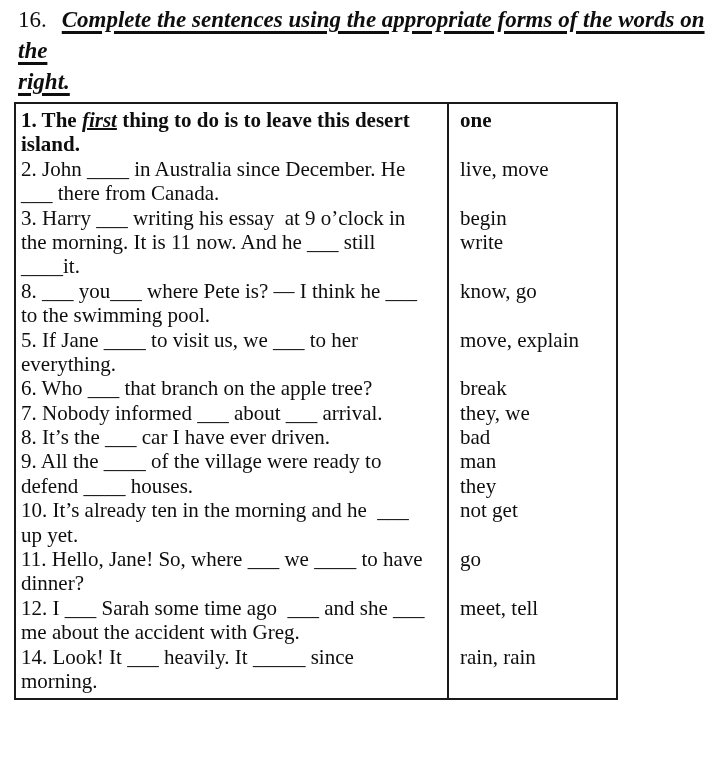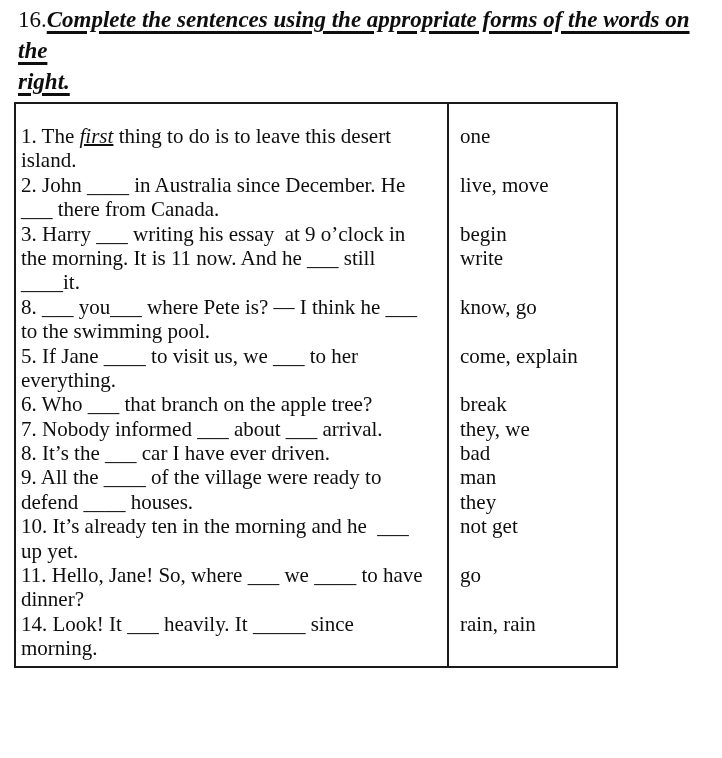--- a/index.html
+++ b/index.html
@@ -17,21 +17,21 @@
   .instruction-heading {
     margin: 4px 14px 0 18px;
     font-size: 23px;
     line-height: 31px;
     font-weight: bold;
     font-style: italic;
   }
   .instruction-heading .num {
     font-style: normal;
     font-weight: normal;
-    margin-right: 0;
+    margin-right: 15px;
   }
   .u-heavy {
     text-decoration: underline;
     text-decoration-thickness: 2.5px;
     text-underline-offset: 4px;
   }
   table.exercise-table {
     border-collapse: collapse;
     table-layout: fixed;
     margin: 5px 0 0 14px;
@@ -47,21 +47,21 @@
     border-right: 2px solid #1a1a1a;
     padding: 0 2px 0 5px;
     overflow: hidden;
   }
   td.hint-cell {
     width: 154px;
     padding: 0 2px 0 11px;
     overflow: hidden;
     margin-left: 10px;
   }
-  tr:first-child td { padding-top: 20px; }
+  tr:first-child td { padding-top: 4px; font-weight: bold; }
   tr:last-child td { padding-bottom: 5px; }
   .line {
     white-space: pre;
     line-height: 24.4px;
     height: 24.4px;
   }
   .em-word {
     font-style: italic;
     text-decoration: underline;
     text-decoration-thickness: 1.5px;
@@ -114,21 +114,21 @@
         <td class="hint-cell">
           <div class="line">know, go</div>
         </td>
       </tr>
       <tr>
         <td class="sentence-cell">
           <div class="line">5. If Jane ____ to visit us, we ___ to her</div>
           <div class="line">everything.</div>
         </td>
         <td class="hint-cell">
-          <div class="line">come, explain</div>
+          <div class="line">move, explain</div>
         </td>
       </tr>
       <tr>
         <td class="sentence-cell">
           <div class="line">6. Who ___ that branch on the apple tree?</div>
         </td>
         <td class="hint-cell">
           <div class="line">break</div>
         </td>
       </tr>
@@ -167,20 +167,29 @@
           <div class="line">not get</div>
         </td>
       </tr>
       <tr>
         <td class="sentence-cell">
           <div class="line">11. Hello, Jane! So, where ___ we ____ to have</div>
           <div class="line">dinner?</div>
         </td>
         <td class="hint-cell">
           <div class="line">go</div>
+        </td>
+      </tr>
+      <tr>
+        <td class="sentence-cell">
+          <div class="line">12. I ___ Sarah some time ago  ___ and she ___</div>
+          <div class="line">me about the accident with Greg.</div>
+        </td>
+        <td class="hint-cell">
+          <div class="line">meet, tell</div>
         </td>
       </tr>
       <tr>
         <td class="sentence-cell">
           <div class="line">14. Look! It ___ heavily. It _____ since</div>
           <div class="line">morning.</div>
         </td>
         <td class="hint-cell">
           <div class="line">rain, rain</div>
         </td>

